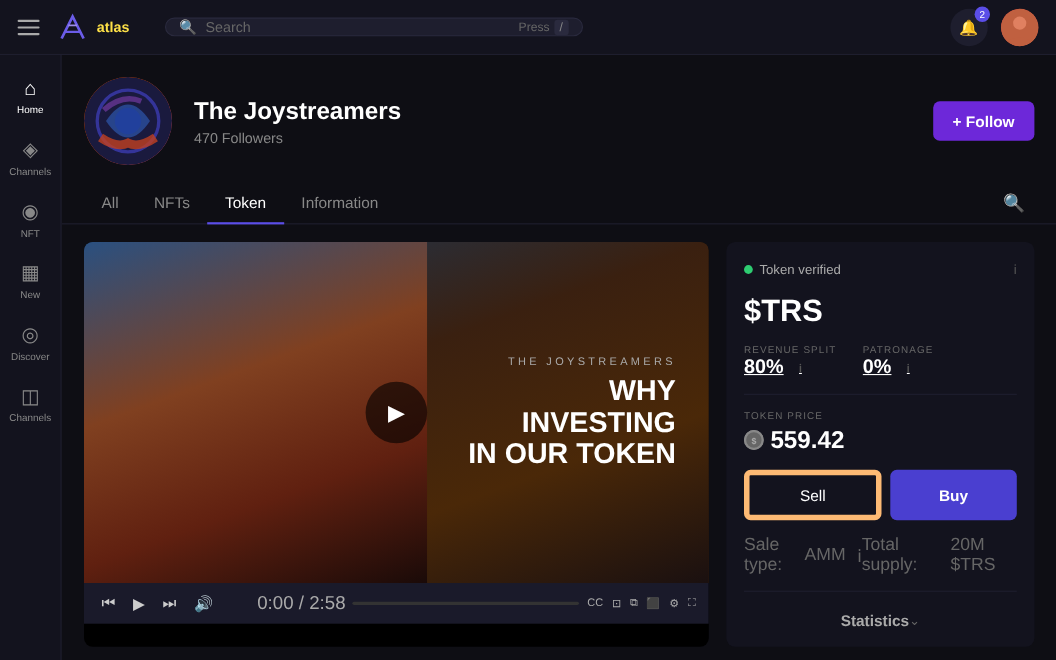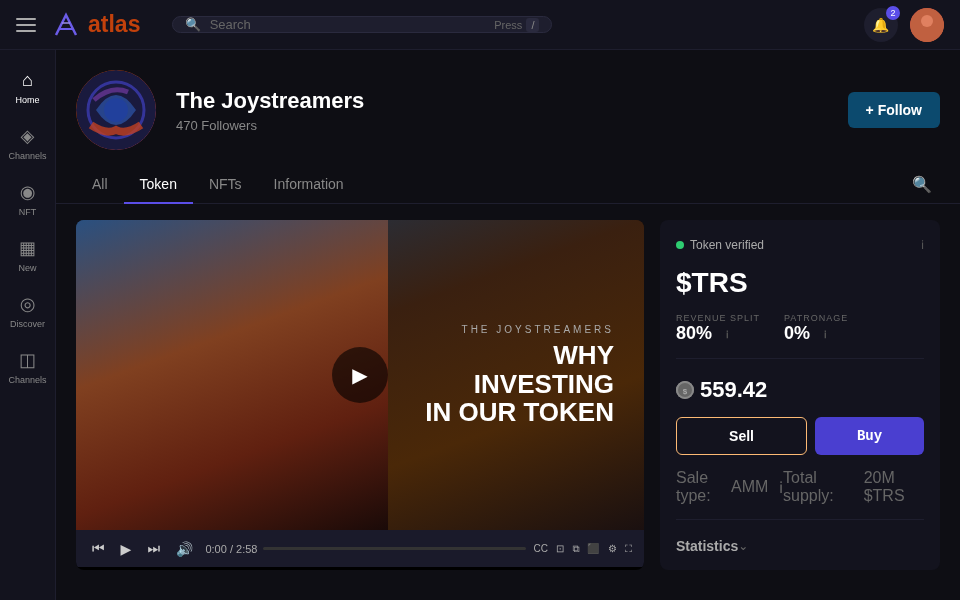--- a/index.html
+++ b/index.html
@@ -31,21 +31,21 @@
       cursor: pointer;
     }
     .hamburger-icon span {
       display: block; height: 2px; background: #aaa; border-radius: 1px;
     }
     .logo-area {
       display: flex; align-items: center; gap: 8px;
       text-decoration: none; color: #fff;
     }
     .logo-svg { width: 28px; height: 28px; }
-    .logo-text { font-size: 23px; font-weight: 600; color: #c2410c; }
+    .logo-text { font-size: 13px; font-weight: 600; color: #fde047; }
     .search-bar {
       flex: 1; max-width: 380px;
       background: #1e1e2e;
       border: 1px solid #2a2a3e;
       border-radius: 20px;
       display: flex; align-items: center;
       padding: 0 12px; gap: 8px;
       margin-left: 16px;
     }
     .search-bar input {
@@ -126,21 +126,21 @@
       background: radial-gradient(circle at 40% 40%, #4040c0, #c04000, #8040c0);
       flex-shrink: 0;
       display: flex; align-items: center; justify-content: center;
       font-size: 28px;
       overflow: hidden;
     }
     .channel-info { flex: 1; }
     .channel-name { font-size: 22px; font-weight: 700; color: #fff; }
     .channel-followers { font-size: 13px; color: #888; margin-top: 4px; }
     .follow-btn {
-      background: #0c4a6e; color: #fff;
+      background: #6d28d9; color: #fff;
       border: none; border-radius: 6px;
       padding: 10px 18px; font-size: 14px; font-weight: 600;
       cursor: pointer; display: flex; align-items: center; gap: 6px;
     }
 
     
     .channel-tabs {
       display: flex; align-items: center; gap: 0;
       padding: 0 20px; margin-top: 16px;
       border-bottom: 1px solid #1e1e2e;
@@ -198,21 +198,21 @@
       background: linear-gradient(160deg, #2a5080 0%, #804020 40%, #602010 70%, #1a0a08 100%);
     }
 
     
     .video-controls {
       background: #1a1a2a; padding: 8px 12px;
       display: flex; align-items: center; gap: 8px;
     }
     .ctrl-btn { background: none; border: none; color: #ccc; cursor: pointer; font-size: 14px; padding: 2px 4px; }
     .progress-area { flex: 1; display: flex; align-items: center; gap: 6px; }
-    .time-text { font-size: 11px; color: #aaa; white-space: nowrap; }
+    .time-text { font-size: 17px; color: #aaa; white-space: nowrap; margin-left: 28px; }
     .progress-bar {
       flex: 1; height: 3px; background: #333; border-radius: 2px; cursor: pointer;
     }
     .progress-fill { width: 0%; height: 100%; background: #5b4ee8; border-radius: 2px; }
     .ctrl-right { display: flex; align-items: center; gap: 8px; }
     .ctrl-icon { font-size: 10px; color: #aaa; cursor: pointer; }
 
     
     .token-panel {
       width: 280px; flex-shrink: 0;
@@ -222,41 +222,41 @@
     .token-verified {
       display: flex; align-items: center; justify-content: space-between;
     }
     .token-verified-left { display: flex; align-items: center; gap: 6px; font-size: 12px; color: #aaa; }
     .verified-dot { width: 8px; height: 8px; background: #2ecc71; border-radius: 50%; }
     .info-icon { font-size: 12px; color: #555; cursor: pointer; }
     .token-symbol { font-size: 28px; font-weight: 800; color: #fff; }
     .token-stats { display: flex; gap: 24px; }
     .token-stat-item { }
     .stat-label { font-size: 9px; color: #666; letter-spacing: 1px; text-transform: uppercase; }
-    .stat-value { font-size: 18px; font-weight: 700; color: #fff; display: flex; align-items: center; gap: 14px; }
+    .stat-value { font-size: 18px; font-weight: 700; color: #fff; display: flex; align-items: center; gap: 14px; text-decoration: underline; }
     .stat-info { font-size: 10px; color: #555; cursor: pointer; }
     .divider { height: 1px; background: #1e1e2e; }
     .token-price-label { font-size: 9px; color: #666; letter-spacing: 1px; text-transform: uppercase; }
     .token-price-value { display: flex; align-items: center; gap: 6px; font-size: 22px; font-weight: 700; margin-top: 4px; }
     .price-coin { width: 18px; height: 18px; background: linear-gradient(135deg, #aaa, #666); border-radius: 50%; display: flex; align-items: center; justify-content: center; font-size: 9px; }
     .btn-row { display: flex; gap: 8px; }
     .sell-btn {
-      flex: 1; background: transparent; border: 1px solid #fdba74;
+      flex: 1; background: transparent; border: 5px solid #fdba74;
       color: #fff; padding: 10px; border-radius: 6px; font-size: 14px;
-      font-weight: 700; cursor: pointer;
+      font-weight: 400; cursor: pointer;
     }
     .buy-btn {
       flex: 1; background: #4a3fd0; border: none;
-      color: #fff; border-radius: 6px; font-size: 14px;
-      font-weight: 600; cursor: pointer; font-family: Liberation Mono, monospace;
+      color: #fff; padding: 10px; border-radius: 6px; font-size: 14px;
+      font-weight: 600; cursor: pointer;
     }
     .sale-info { display: flex; justify-content: space-between; font-size: 16px; color: #666; }
     .sale-info span { display: flex; align-items: center; gap: 3px; }
     .statistics-row {
-      display: flex; align-items: center; justify-content: flex-start;
+      display: flex; align-items: center; justify-content: center;
       padding-top: 4px;
     }
     .stats-title { font-size: 14px; font-weight: 600; color: #aaa; }
     .chevron-icon { font-size: 12px; color: #666; cursor: pointer; }
     .stats-sub { font-size: 10px; color: #555; }
   </style>
 </head>
 <body>
 
 <nav class="top-nav">
@@ -340,22 +340,22 @@
       </div>
       <div class="channel-info">
         <h1 class="channel-name">The Joystreamers</h1>
         <p class="channel-followers">470 Followers</p>
       </div>
       <button class="follow-btn">+ Follow</button>
     </div>
 
     <div class="channel-tabs">
       <div class="tab-item">All</div>
+      <div class="tab-item">NFTs</div>
       <div class="tab-item active">Token</div>
-      <div class="tab-item">NFTs</div>
       <div class="tab-item">Information</div>
       <button class="tab-search">🔍</button>
     </div>
 
     <div class="main-content">
 
       <div class="video-container">
         <div class="video-main">
           <div class="video-bg"></div>
 
@@ -421,20 +421,21 @@
             <div class="stat-value">
               <span>0%</span>
               <span class="stat-info">ℹ</span>
             </div>
           </div>
         </div>
 
         <div class="divider"></div>
 
         <div>
+          <div class="token-price-label">TOKEN PRICE</div>
           <div class="token-price-value">
             <div class="price-coin">
               <svg width="18" height="18" viewBox="0 0 18 18">
                 <circle cx="9" cy="9" r="9" fill="#888"></circle>
                 <circle cx="9" cy="9" r="7" fill="#666"></circle>
                 <text x="9" y="13" text-anchor="middle" fill="#aaa" font-size="8">$</text>
               </svg>
             </div>
             <span>559.42</span>
           </div>

